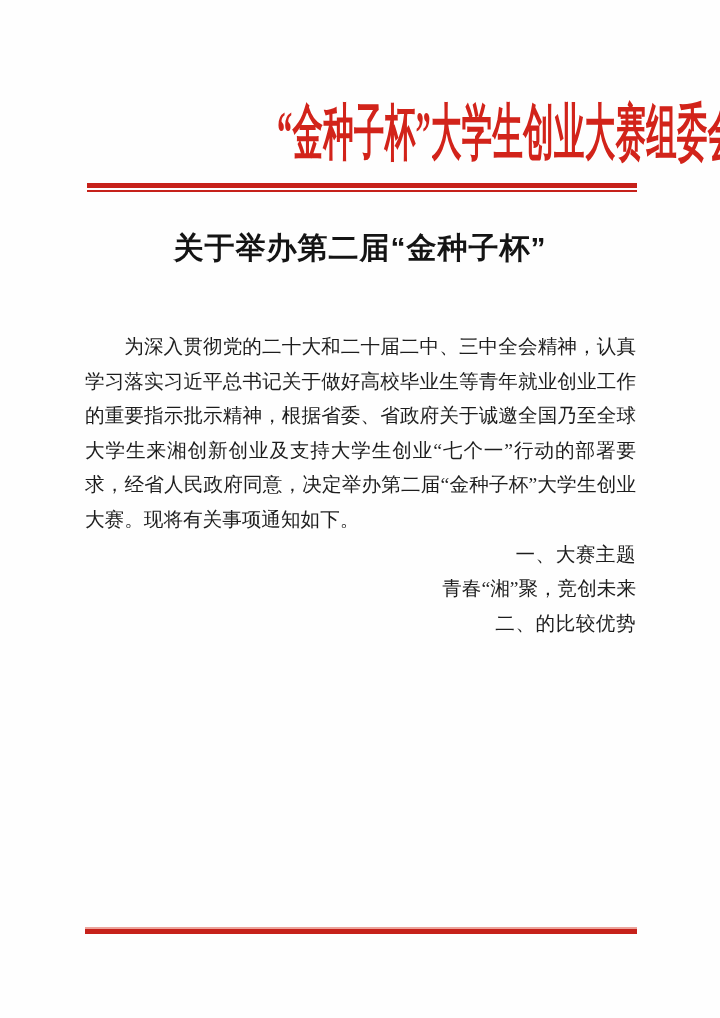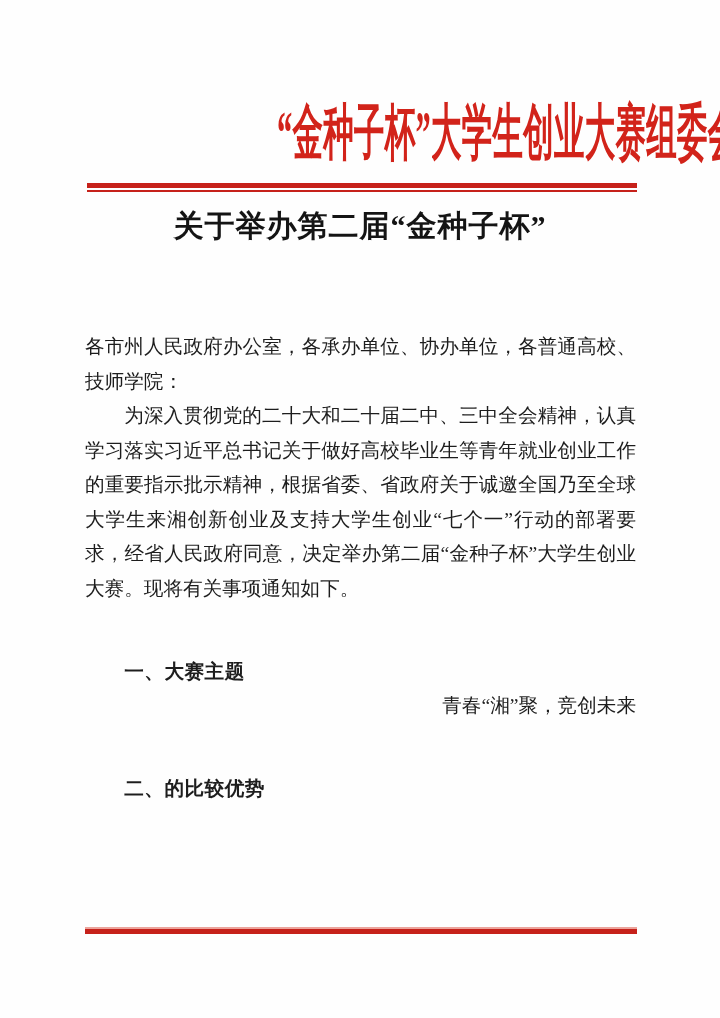--- a/index.html
+++ b/index.html
@@ -38,51 +38,50 @@
     font-family:"Liberation Serif", serif;
   }
   .header-rule{
     position:absolute;top:183px;left:87px;width:550px;
   }
   .header-rule .rule-thick{height:4.5px;background:var(--red-rule);}
   .header-rule .rule-gap{height:2px;background:transparent;}
   .header-rule .rule-thin{height:2px;background:var(--red-rule);}
   
   .doc-title{
-    position:absolute;top:206px;left:0;width:720px;
+    position:absolute;top:228px;left:0;width:720px;
     text-align:center;
     color:#141414;
     font-weight:bold;
     font-size:30px;
     line-height:39px;
     letter-spacing:1px;
-    font-family:Liberation Serif, serif;
+    font-family:Liberation Sans, sans-serif;
   }
   
   .doc-body{
     position:absolute;top:330px;left:85px;width:551px;
     font-size:19.6px;
     line-height:34.5px;
     color:var(--ink);
     font-family:"Liberation Serif", serif;
   }
   .doc-body p{
     margin:0;
     text-align:justify;
     overflow-wrap:break-word;
   }
   .doc-body p.salutation{text-indent:0;}
   .doc-body p.para{text-indent:2em;}
   .doc-body p.plain{text-indent:2em;text-align:right;}
   .doc-body p.heading{
-    text-indent:2em;text-align:left;
-    font-weight:700;
+    text-indent:2em;text-align:right;
+    font-weight:400;
     font-family:"Liberation Sans", sans-serif;
     letter-spacing:0.5px;
-    margin-top:48px;
   }
   
   .footer-rule{
     position:absolute;top:927px;left:85px;width:552px;
     height:7px;
     background:var(--red-rule);
     border-top:2px solid #eca49c;
   }
 </style>
 </head>
@@ -98,21 +97,20 @@
     <div class="rule-thick"></div>
     <div class="rule-gap"></div>
     <div class="rule-thin"></div>
   </div>
 
   <div class="doc-title">
     <div>关于举办第二届“金种子杯”</div>
   </div>
 
   <div class="doc-body">
-      <p class="salutation">各市州人民政府办公室，各承办单位、协办单位，各普通高校、技师学院：</p>
       <p class="para">为深入贯彻党的二十大和二十届二中、三中全会精神，认真学习落实习近平总书记关于做好高校毕业生等青年就业创业工作的重要指示批示精神，根据省委、省政府关于诚邀全国乃至全球大学生来湘创新创业及支持大学生创业“七个一”行动的部署要求，经省人民政府同意，决定举办第二届“金种子杯”大学生创业大赛。现将有关事项通知如下。</p>
       <p class="heading">一、大赛主题</p>
       <p class="plain">青春“湘”聚，竞创未来</p>
       <p class="heading">二、的比较优势</p>
     </div>
 
   <div class="footer-rule"></div>
 
 </div>
 

